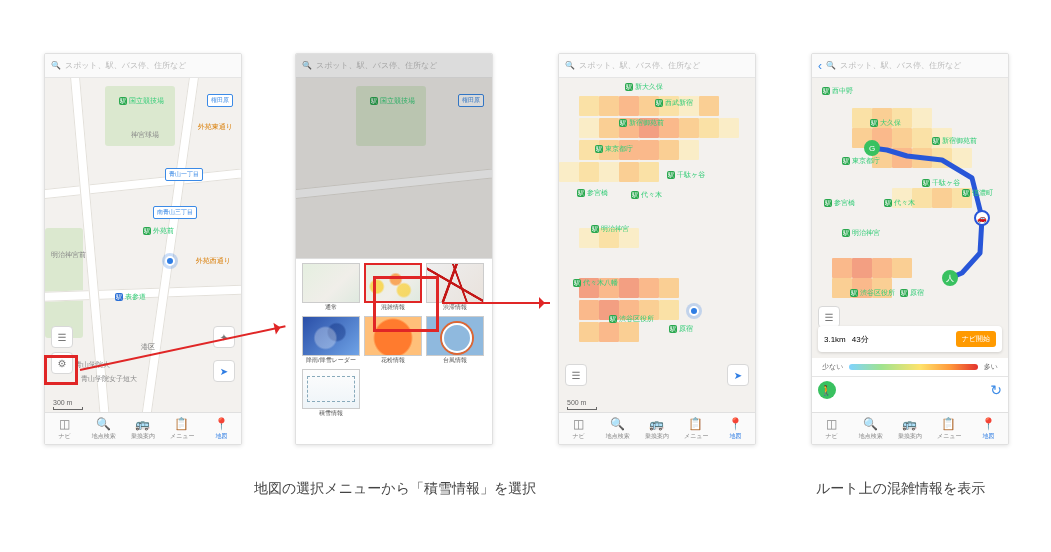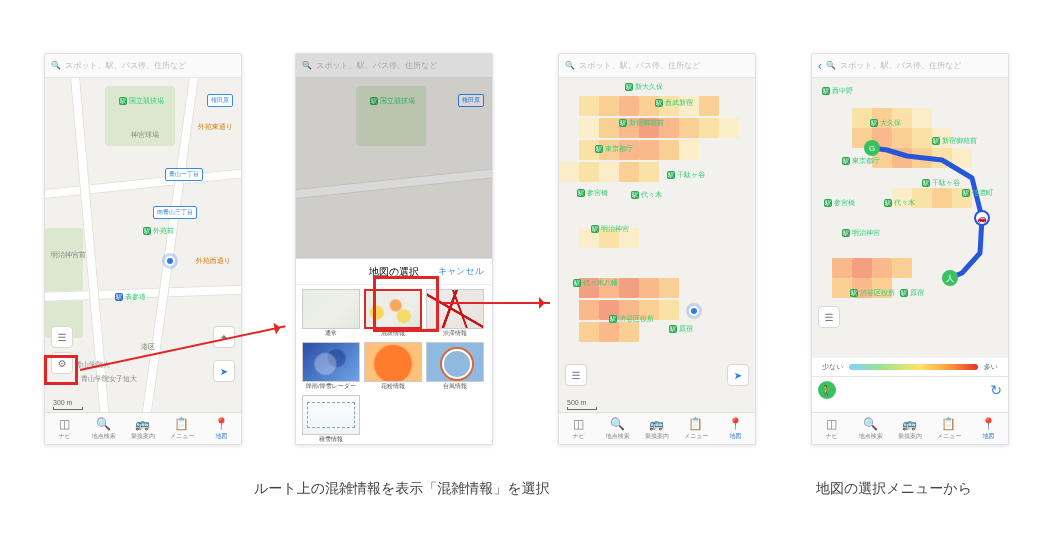--- a/index.html
+++ b/index.html
@@ -202,24 +202,20 @@
   <div class="maparea">
     <div class="park" style="left:60px;top:8px;width:70px;height:60px"></div>
     <div class="road" style="left:-10px;top:100px;width:230px;height:10px;transform:rotate(-6deg)"></div>
     <div class="stnlabel" style="left:74px;top:18px">
           <span class="dot">駅</span>
           <span>国立競技場</span>
         </div>
     <div class="pill" style="right:8px;top:16px">権田原</div>
   </div>
   <div class="sheet">
-    <div class="sheet-head">
-      <span>地図の選択</span>
-      <span class="sheet-cancel">キャンセル</span>
-    </div>
     <div class="sheet-grid" id="tilegrid">
           <div class="tile">
             <div class="thumb normal"></div>
             <span>通常</span>
           </div>
           <div class="tile sel">
             <div class="thumb congest"></div>
             <span>混雑情報</span>
           </div>
           <div class="tile">
@@ -414,20 +410,25 @@
 
     <svg style="position:absolute;inset:0" width="198" height="280">
       <polyline points="60,70 75,72 95,78 130,82 160,100 170,140 168,175 150,195 138,200" fill="none" stroke="#2856d8" stroke-width="5" stroke-linejoin="round" stroke-linecap="round"></polyline>
     </svg>
     <div class="wp start" style="left:52px;top:62px">G</div>
     <div class="wp" style="left:162px;top:132px">🚗</div>
     <div class="wp" style="left:130px;top:192px;background:#39c160;border-color:#39c160;color:#fff">人</div>
     <div class="mapbtn" style="left:6px;top:228px">
           <span>☰</span>
         </div>
+    <div class="navbar4" style="bottom:6px">
+      <span>3.1km</span>
+      <span>43分</span>
+      <span class="start-btn">ナビ開始</span>
+    </div>
   <div class="stnlabel" style="left: 10px; top: 8px;">
           <span class="dot">駅</span>
           <span>西中野</span>
         </div>
         <div class="stnlabel" style="left: 58px; top: 40px;">
           <span class="dot">駅</span>
           <span>大久保</span>
         </div>
         <div class="stnlabel" style="left: 120px; top: 58px;">
           <span class="dot">駅</span>
@@ -497,16 +498,16 @@
           <span>地図</span>
         </div>
       </div>
 </div>
 
 <div class="redbox" style="left:44px; top:355px; width:34px; height:30px"></div>
 <div class="redbox" style="left:373px; top:276px; width:66px; height:56px"></div>
 <div class="arrow" style="left:80px; top:369px; width:210px; transform-origin:left; transform:rotate(-12deg)"></div>
 <div class="arrow" style="left:442px; top:302px; width:108px"></div>
 
-<div class="caption" style="left:254px; top:480px">ルート上の混雑情報を表示「混雑情報」を選択</div>
-<div class="caption" style="left:816px; top:480px">地図の選択メニューから</div>
+<div class="caption" style="left:254px; top:480px">地図の選択メニューから「積雪情報」を選択</div>
+<div class="caption" style="left:816px; top:480px">ルート上の混雑情報を表示</div>
 
 </div>
 
 </body></html>

